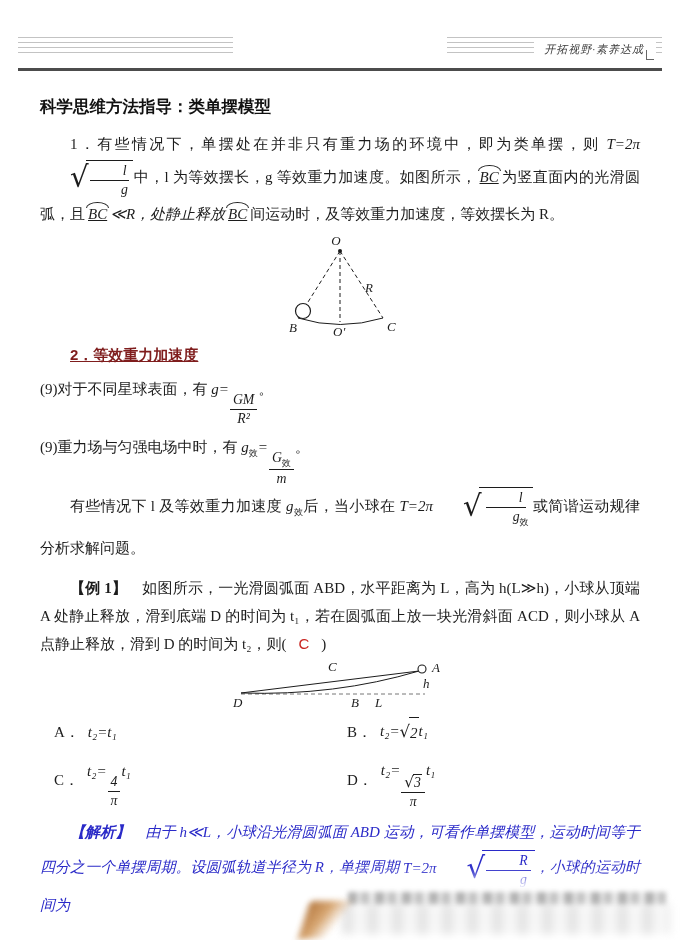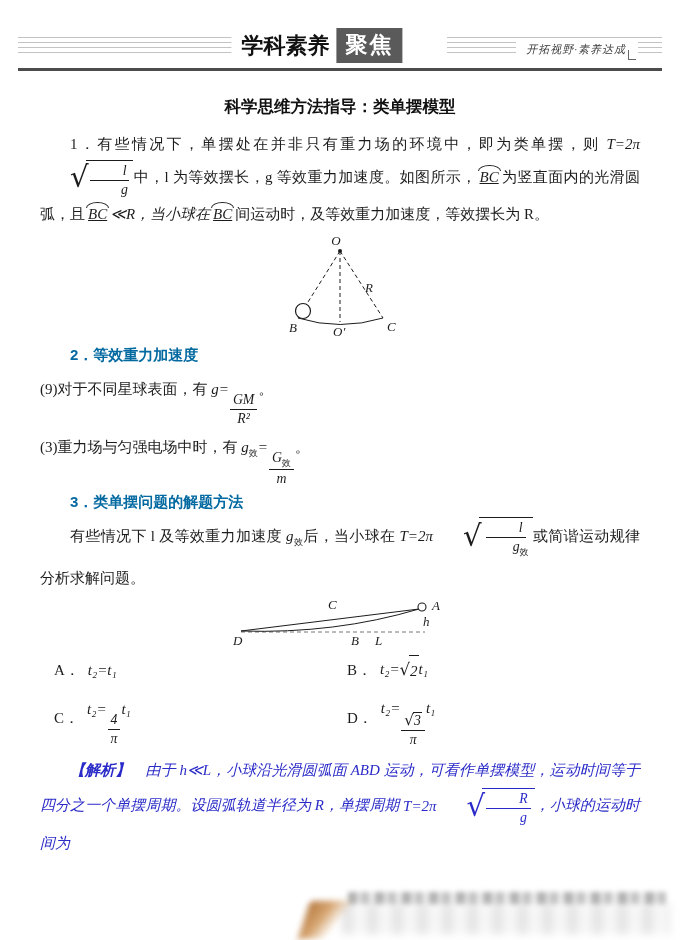--- a/index.html
+++ b/index.html
@@ -14,36 +14,36 @@
   
   .band { position:relative; margin:34px 18px 0 18px; height:34px; border-bottom:3px solid #4c4c4c; }
   .rule-lines { position:absolute; top:3px; height:20px;
     background:repeating-linear-gradient(to bottom,#c3c3c3 0 1px, transparent 1px 5px); }
   .rule-lines.left  { left:0; width:215px; }
   .rule-lines.right { right:0; width:215px; }
   .badge { position:absolute; left:50%; top:-6px; transform:translateX(-60%);
     background:#fff; padding:0 10px; display:flex; align-items:center; gap:7px;
     font-family:"Liberation Sans", sans-serif; font-weight:bold; font-size:22px; color:#111; }
   .badge .focus { background:#5a5a5a; color:#fff; padding:2px 9px 3px; letter-spacing:2px; }
-  .tagline { position:absolute; right:24px; top:8px; background:#fff; padding:0 2px 1px 10px;
+  .tagline { position:absolute; right:6px; top:8px; background:#fff; padding:0 2px 1px 10px;
     font-size:11px; font-style:italic; color:#3a3a3a; letter-spacing:1px; }
   .tagline::after { content:""; display:inline-block; width:7px; height:9px;
     border-left:1px solid #666; border-bottom:1px solid #666; margin-left:2px; vertical-align:-7px; }
 
   
-  .title { text-align:center; font-family:"Liberation Sans", sans-serif;
+  .title { text-align:left; font-family:"Liberation Sans", sans-serif;
     font-weight:bold; font-size:16.5px; margin:25px 0 10px; color:#111; }
 
   
   p { margin:0; text-align:justify; }
   .p-intro { line-height:32px; text-indent:2em; margin-top:2px; }
   .p-line  { line-height:30px; }
   .p-ex    { line-height:28px; text-indent:2em; }
   .heading { font-family:"Liberation Sans", sans-serif; font-weight:bold;
-    text-indent:2em; line-height:30px; color:#0369a1; }
+    text-indent:2em; line-height:30px; color:#7f1d1d;text-decoration:underline; }
   .fm { font-style:italic; }
 
   
   .frac { display:inline-flex; flex-direction:column; align-items:center;
     vertical-align:-0.75em; line-height:1.15; font-size:0.92em; margin:0 1px; }
   .frac .fnum { border-bottom:1px solid currentColor; padding:0 3px 1px; white-space:nowrap; }
   .frac .fden { padding-top:1px; white-space:nowrap; }
   .sqrt { display:inline-flex; align-items:center; vertical-align:middle; white-space:nowrap; }
   .sqrt .rsign { font-size:1.95em; line-height:0.85; font-style:normal; margin-right:-3px;
     font-family:"DejaVu Sans", sans-serif; transform:translateY(-1px); }
@@ -87,40 +87,36 @@
     filter:blur(3px); opacity:.85; transform:skewX(-18deg); }
 </style>
 </head>
 <body>
 
 <div class="page">
 
   <div class="band">
     <div class="rule-lines left"></div>
     <div class="rule-lines right"></div>
-    <div class="badge">
-      <span>学科素养</span>
-      <span class="focus">聚焦</span>
-    </div>
     <div class="tagline">开拓视野·素养达成</div>
   </div>
 
   <div class="content">
 
     <div class="title">科学思维方法指导：类单摆模型</div>
 
     <p class="p-intro"><span>1．有些情况下，单摆处在并非只有重力场的环境中，即为类单摆，则 </span><span class="fm"><span>T=2π</span><span class="sqrt">
             <span class="rsign">√</span>
             <span class="rbody">
               <span class="frac">
                 <span class="fnum">l</span>
                 <span class="fden">g</span>
               </span>
             </span>
-          </span></span><span>中，l 为等效摆长，g 等效重力加速度。如图所示，</span><span class="arcv">BC</span><span>为竖直面内的光滑圆弧，且</span><span class="arcv">BC</span><span class="fm">≪R，当小球在</span><span class="arcv">BC</span><span>间运动时，及等效重力加速度，等效摆长为 R。</span></p>
+          </span></span><span>中，l 为等效摆长，g 等效重力加速度。如图所示，</span><span class="arcv">BC</span><span>为竖直面内的光滑圆弧，且</span><span class="arcv">BC</span><span class="fm">≪R，处静止释放</span><span class="arcv">BC</span><span>间运动时，及等效重力加速度，等效摆长为 R。</span></p>
 
     <div class="figwrap fig1">
       <svg width="150" height="104" viewBox="0 0 150 104">
         <text x="71" y="11" text-anchor="middle">O</text>
         <circle cx="75" cy="17" r="2" fill="#1c1c1c"></circle>
         <line x1="75" y1="17" x2="33" y2="84" stroke="#1c1c1c" stroke-width="1" stroke-dasharray="4 3"></line>
         <line x1="75" y1="17" x2="118" y2="84" stroke="#1c1c1c" stroke-width="1" stroke-dasharray="4 3"></line>
         <line x1="75" y1="17" x2="75" y2="88" stroke="#1c1c1c" stroke-width="1" stroke-dasharray="4 3"></line>
         <path d="M33,84 Q75,97 118,84" fill="none" stroke="#1c1c1c" stroke-width="1"></path>
         <circle cx="38" cy="77" r="7.5" fill="#ffffff" stroke="#1c1c1c" stroke-width="1.2"></circle>
@@ -129,36 +125,36 @@
         <text x="68" y="102">O′</text>
         <text x="122" y="97">C</text>
       </svg>
     </div>
 
     <p class="heading">2．等效重力加速度</p>
     <p class="p-line" style="line-height:38px;"><span>(9)对于不同星球表面，有 </span><span class="fm"><span>g=</span><span class="frac">
             <span class="fnum">GM</span>
             <span class="fden">R²</span>
           </span></span><span>。</span></p>
-    <p class="p-line" style="line-height:40px;"><span>(3)重力场与匀强电场中时，有 </span><span class="fm"><span>g</span><span class="scn">效</span><span>=</span><span class="frac">
+    <p class="p-line" style="line-height:40px;"><span>(9)重力场与匀强电场中时，有 </span><span class="fm"><span>g</span><span class="scn">效</span><span>=</span><span class="frac">
             <span class="fnum"><span>G</span><span class="scn">效</span></span>
             <span class="fden">m</span>
           </span></span><span>。</span></p>
 
-    <p class="heading">3．类单摆问题的解题方法</p>
     <p class="p-line" style="line-height:36px; text-indent:2em;"><span>有些情况下 l 及等效重力加速度 </span><span class="fm"><span>g</span><span class="scn">效</span></span><span>后，当小球在 </span><span class="fm"><span>T=2π</span><span class="sqrt">
             <span class="rsign">√</span>
             <span class="rbody">
               <span class="frac">
                 <span class="fnum">l</span>
                 <span class="fden"><span>g</span><span class="scn">效</span></span>
               </span>
             </span>
           </span></span><span>或简谐运动规律分析求解问题。</span></p>
 
+    <p class="p-ex" style="margin-top:8px;"><b>【例 1】</b><span>　如图所示，一光滑圆弧面 ABD，水平距离为 L，高为 h(L≫h)，小球从顶端 A 处静止释放，滑到底端 D 的时间为 t₁，若在圆弧面上放一块光滑斜面 ACD，则小球从 A 点静止释放，滑到 D 的时间为 t₂，则(</span><span class="ans">C</span><span>)</span></p>
 
     <div class="figwrap fig2">
       <svg width="230" height="50" viewBox="0 0 230 50">
         <line x1="16" y1="34" x2="200" y2="34" stroke="#777" stroke-width="1" stroke-dasharray="4 3"></line>
         <line x1="16" y1="33" x2="194" y2="11" stroke="#1c1c1c" stroke-width="1"></line>
         <path d="M16,33 Q110,36 194,11" fill="none" stroke="#1c1c1c" stroke-width="1"></path>
         <circle cx="197" cy="9" r="4" fill="#ffffff" stroke="#1c1c1c" stroke-width="1.1"></circle>
         <text x="103" y="11">C</text>
         <text x="207" y="12">A</text>
         <text x="198" y="28" font-size="11">h</text>

